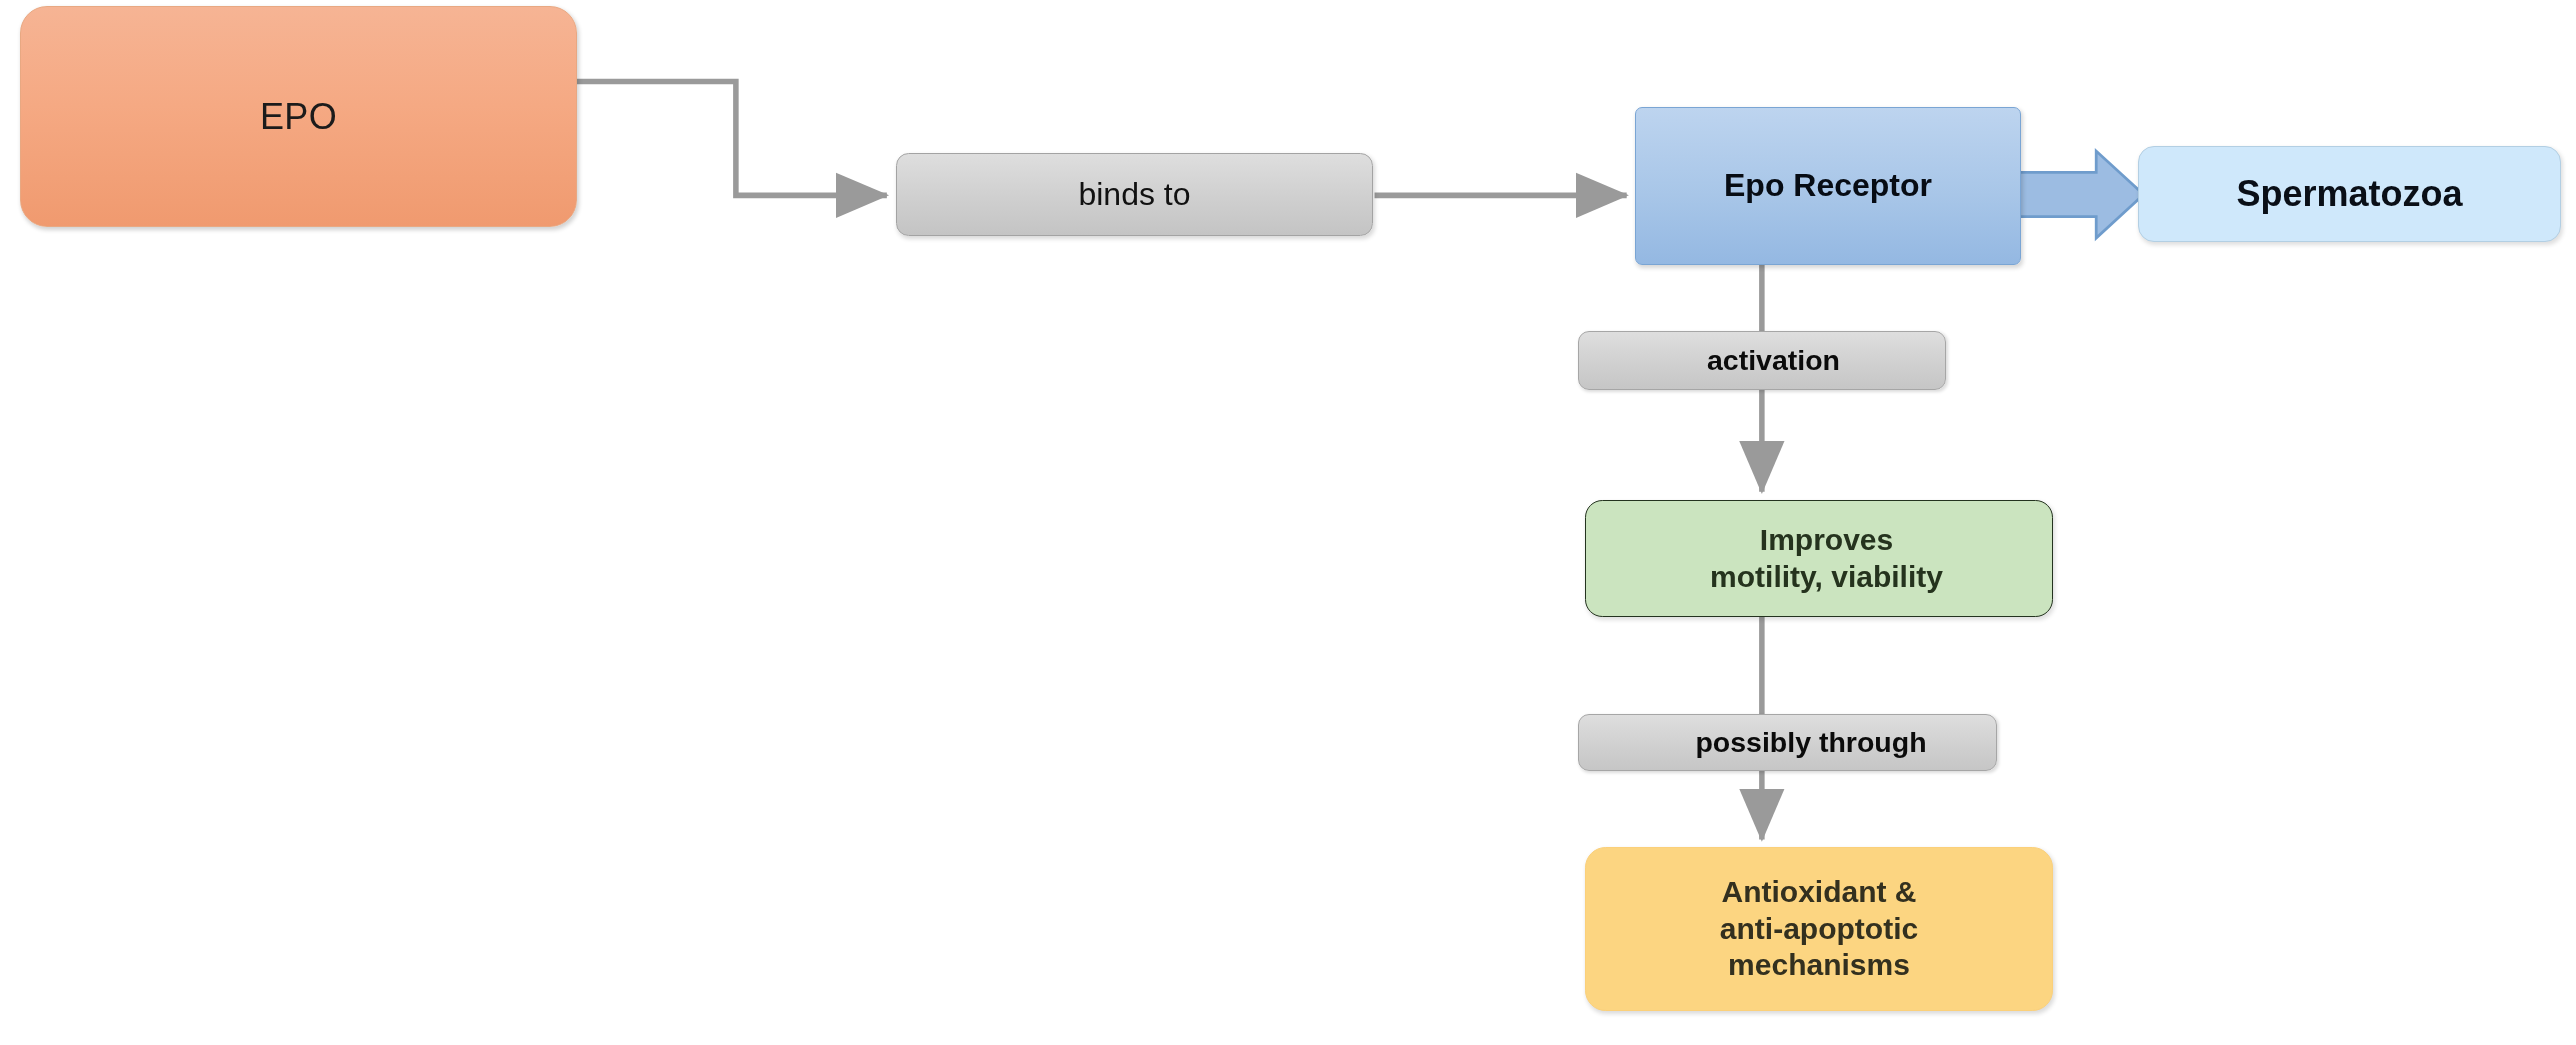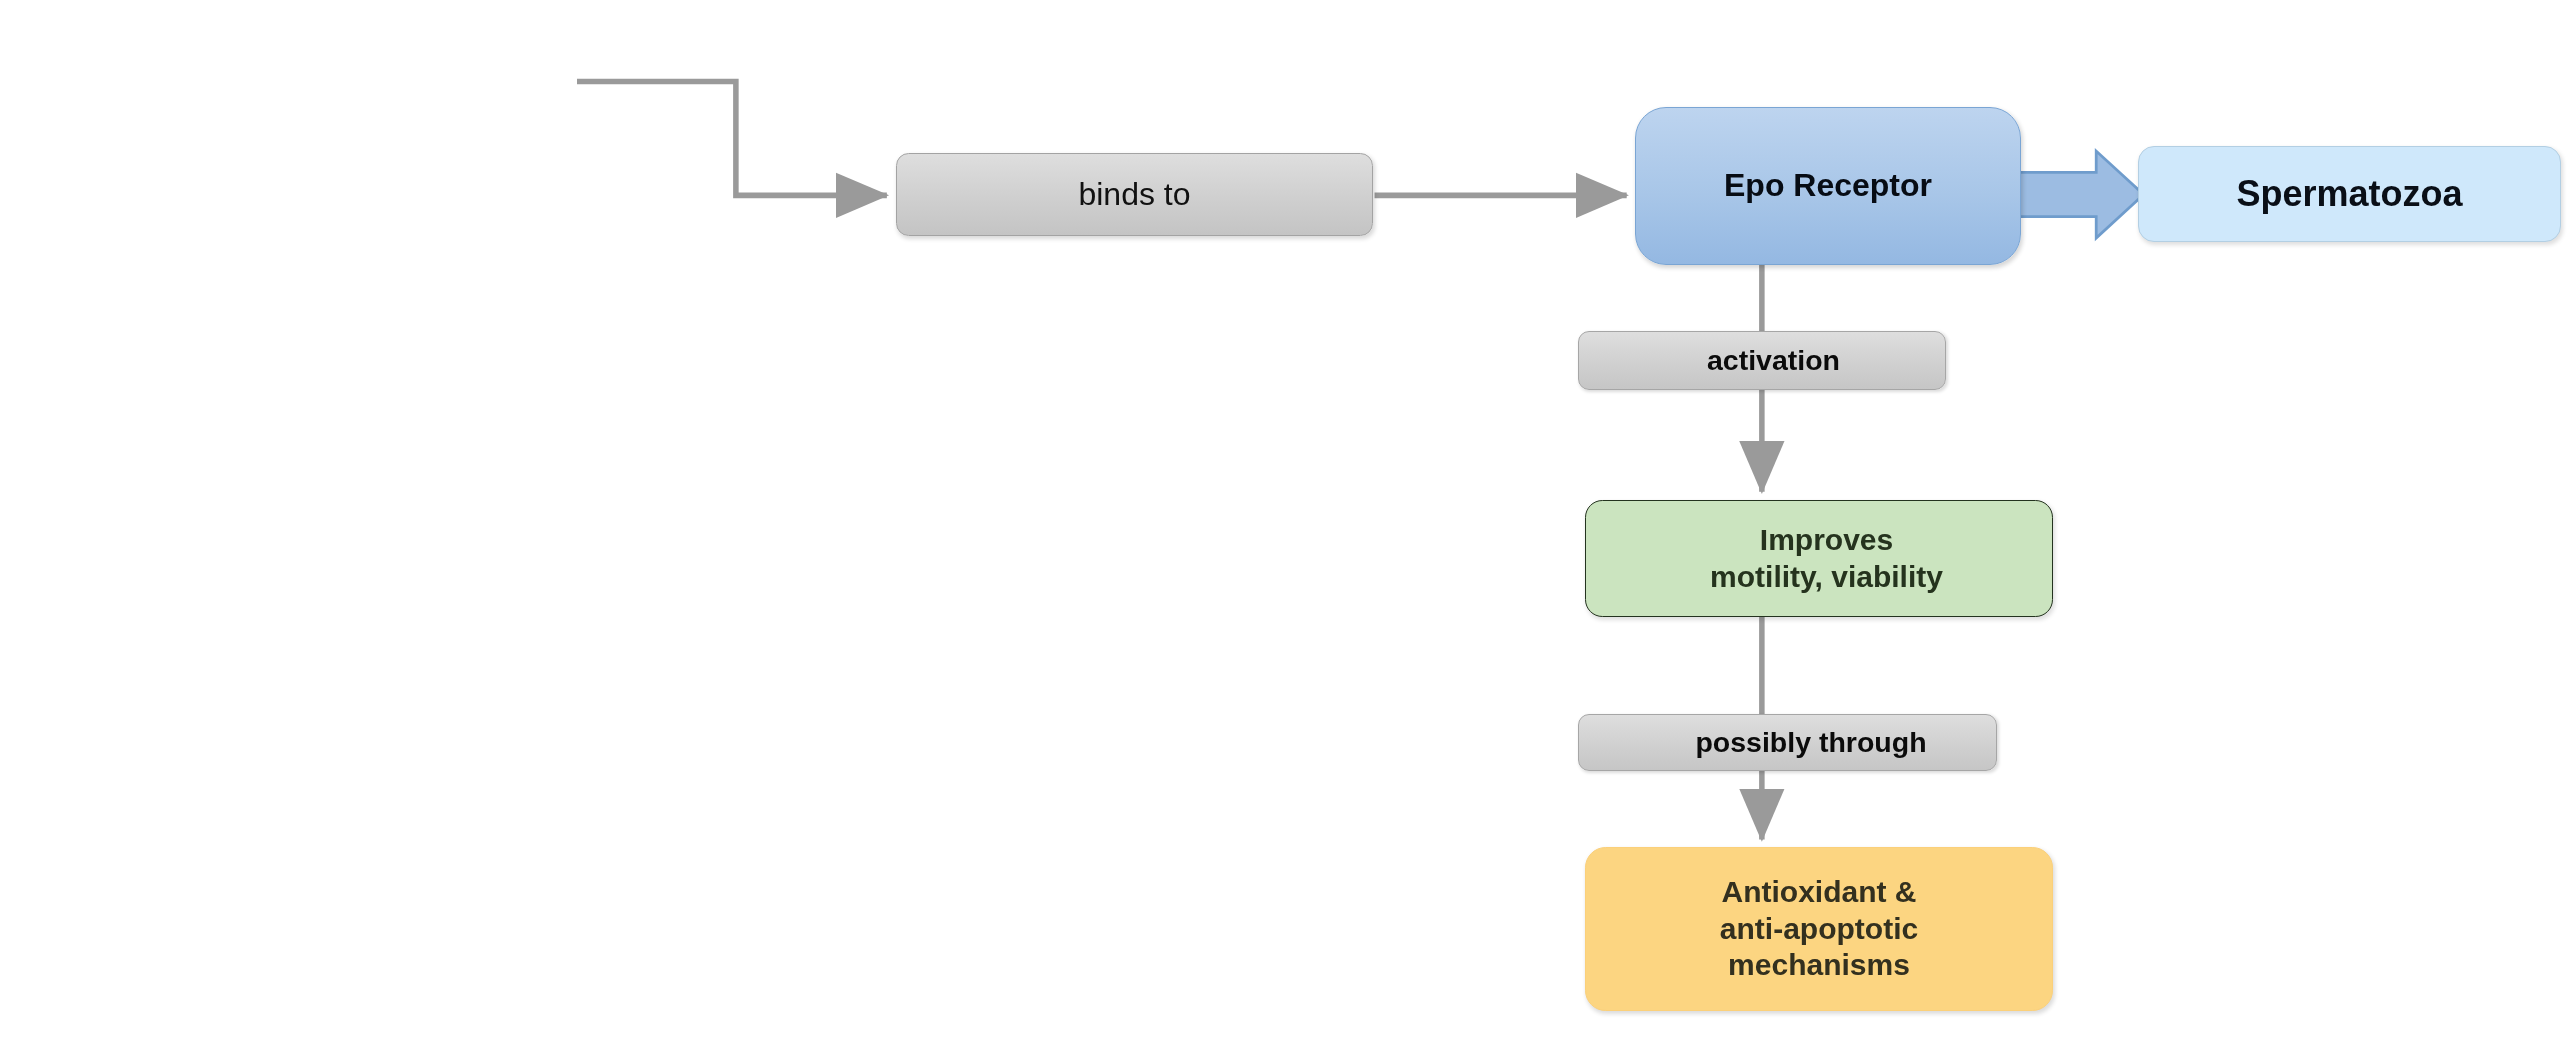--- a/index.html
+++ b/index.html
@@ -67,21 +67,21 @@
     font-size: 32px;
     font-weight: 400;
   }
 
   
   .node-receptor {
     left: 1635px;
     top: 107px;
     width: 386px;
     height: 158px;
-    border-radius: 31px;
+    border-radius: 7px;
     background: linear-gradient(180deg, #bdd4ef 0%, #a8c6e8 55%, #94b8e2 100%);
     border: 1.6px solid #7aa5d4;
     box-shadow: 1.6px 2.4px 4px rgba(0,0,0,0.16);
     color: #070c14;
     font-size: 32px;
     font-weight: 700;
   }
 
   
   .node-spermatozoa {
@@ -187,20 +187,21 @@
 
     <g>
       <path d="M2229,335 L2229,622" fill="none" stroke="#9a9a9a" stroke-width="7" stroke-linecap="butt" marker-end="url(#arrowGrey)"></path>
     </g>
 
     <g>
       <path d="M2229,780 L2229,1062" fill="none" stroke="#9a9a9a" stroke-width="7" stroke-linecap="butt" marker-end="url(#arrowGrey)"></path>
     </g>
   </svg>
 
+  <div class="node node-epo">EPO</div>
 
   <div class="node node-bindsto">binds to</div>
 
   <div class="node node-receptor">Epo Receptor</div>
 
   <div class="node node-spermatozoa">Spermatozoa</div>
 
   <div class="node node-activation">activation</div>
 
   <div class="node node-improves">Improves

